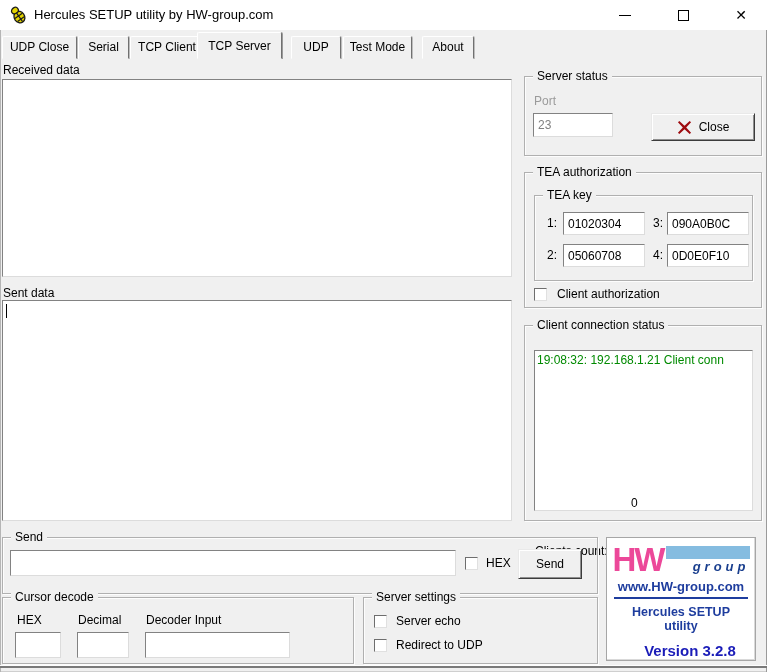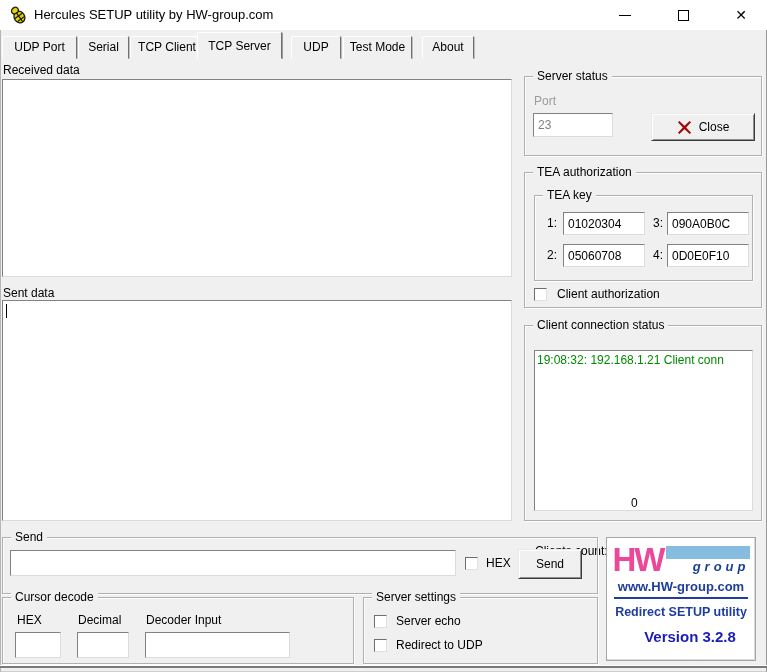--- a/index.html
+++ b/index.html
@@ -122,21 +122,21 @@
         <span class="glyph-min"></span>
       </div>
     <div class="winbtn btn-max">
         <span class="glyph-max"></span>
       </div>
     <div class="winbtn btn-close">
         <span class="glyph-close">✕</span>
       </div>
   </div>
 
-  <div class="tab" style="left:2px; width:75px;">UDP Port</div>
+  <div class="tab" style="left:2px; width:75px;">UDP Close</div>
   <div class="tab" style="left:78px; width:51px;">Serial</div>
   <div class="tab" style="left:130px; width:74px;">TCP Client</div>
   <div class="tab active" style="left:197px; width:85px;">TCP Server</div>
   <div class="tab" style="left:291px; width:50px;">UDP</div>
   <div class="tab" style="left:343px; width:69px;">Test Mode</div>
   <div class="tab" style="left:422px; width:52px;">About</div>
 
   <span class="lbl" id="received-label">Received data</span>
   <textarea id="received-area" spellcheck="false" style=""></textarea>
 
@@ -215,20 +215,20 @@
   <div id="logo-panel">
     <div class="logo-row1">
       <span class="logo-hw">HW</span>
       <span class="logo-right">
         <span class="logo-bar" style="display:block;"></span>
         <span class="logo-group" style="display:block;">group</span>
       </span>
     </div>
     <div class="logo-url">www.HW-group.com</div>
     <div class="logo-line"></div>
-    <div class="logo-app">Redirect SETUP utility</div>
+    <div class="logo-app">Hercules SETUP utility</div>
     <div class="logo-version">Version 3.2.8</div>
   </div>
 
   <div id="bottom-edge-hl"></div>
   <div id="bottom-edge"></div>
 
 </div>
 
 </body></html>

